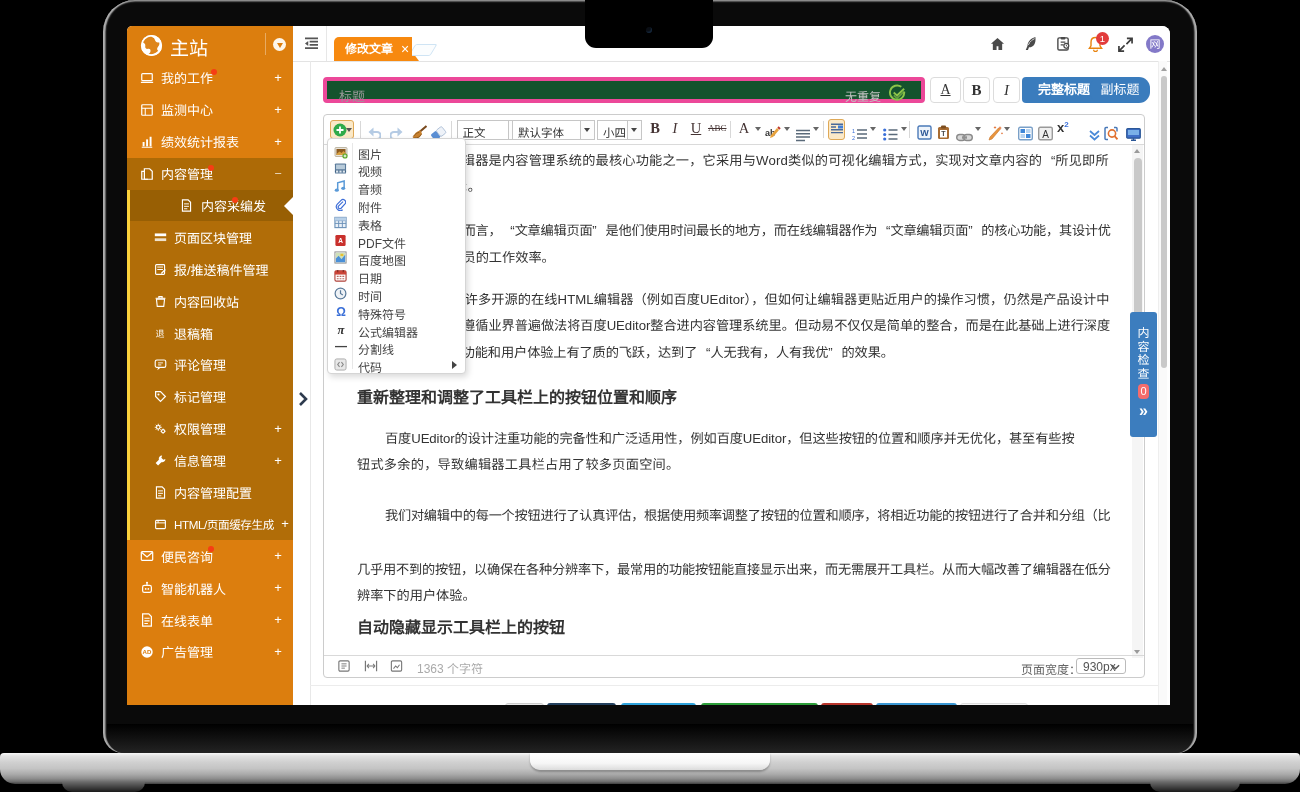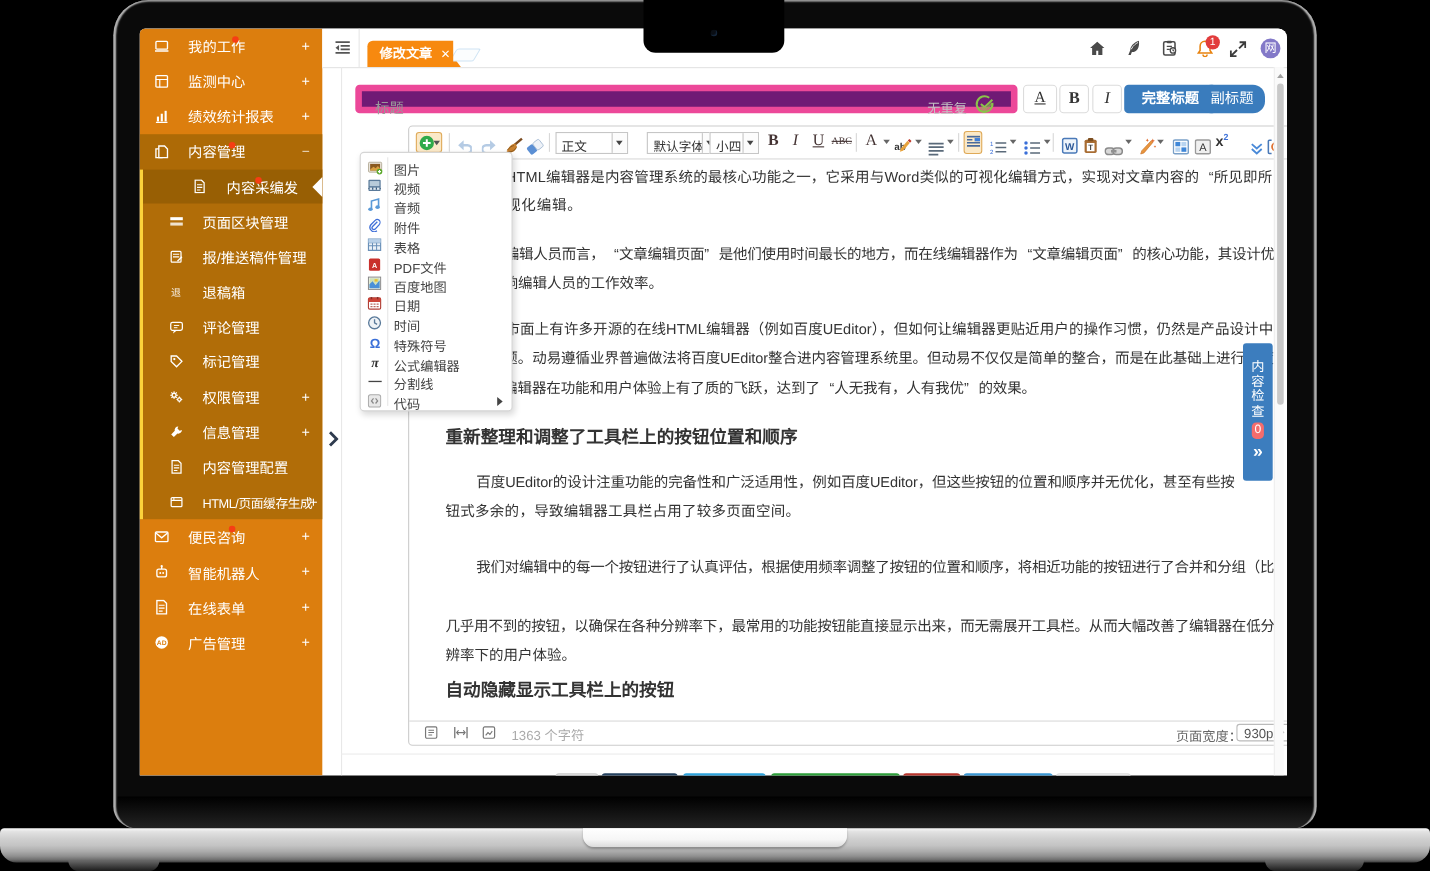--- a/index.html
+++ b/index.html
@@ -18,47 +18,47 @@
 #groove{position:absolute;left:530px;top:0;width:240px;height:17px;border-radius:0 0 10px 10px;
   background:linear-gradient(180deg,#ffffff 0%,#f6f6f6 60%,#dcdcdc 100%);box-shadow:0 1.5px 2px rgba(0,0,0,.25);}
 .foot{position:absolute;top:782px;height:10px;background:linear-gradient(180deg,#6a6a6a,#1a1a1a);border-radius:0 0 10px 10px;}
 #footl{left:62px;width:83px;} #footr{left:1150px;width:90px;}
 
 #sb{position:absolute;left:0;top:0;width:166px;height:679px;background:#dc7e0e;color:#fff;}
 #sbh{height:36px;position:relative;}
 #sbh .t{position:absolute;left:43px;top:7px;font-size:19px;color:#fff;}
 .mit{height:31.9px;display:flex;align-items:center;position:relative;font-size:13px;color:#fff;}
 .mit .ic{width:14px;height:14px;margin-left:13px;flex:none;display:flex;align-items:center;justify-content:center;}
-.mit .lb{margin-left:17px;white-space:nowrap;}
+.mit .lb{margin-left:7px;white-space:nowrap;}
 .mit .pm{position:absolute;right:7px;top:50%;margin-top:-8px;width:16px;text-align:center;font-size:13px;}
 .dot{position:absolute;width:6px;height:6px;border-radius:50%;background:#f63e14;}
 #subwrap{background:#b16d08;border-left:3px solid #fcd23b;}
 #subwrap .mit .ic{margin-left:23px;}
 .mit.parent{background:#ad6a06;font-family:Liberation Serif, serif;}
 .mit.active{background:#985f04;justify-content:center;}
 .mit.active:after{content:"";position:absolute;right:0;top:50%;margin-top:-9px;
   border-right:9px solid #fff;border-top:9px solid transparent;border-bottom:9px solid transparent;}
 
 #tabbar{position:absolute;left:166px;top:0;width:877px;height:35px;background:#fff;border-bottom:1px solid #e3e3e3;}
 #vline1{position:absolute;left:33px;top:0;width:1px;height:35px;background:#e7e7e7;}
 #tab1{position:absolute;z-index:2;left:41px;top:11px;width:67px;height:24px;background:#f7890f;border-radius:5px 0 0 0;color:#fff;font-size:12px;font-weight:bold;line-height:24px;padding-left:11px;}
 #tab1s{position:absolute;left:108px;top:11px;width:0;height:0;border-bottom:24px solid #f7890f;border-right:18px solid transparent;}
 #tabghost{position:absolute;left:119px;top:18px;width:20px;height:9.5px;border:1.5px solid #cfe4f4;background:#fbfdfe;transform:skewX(-31deg);border-radius:2px;}
 
 #mainline{position:absolute;left:182.5px;top:35px;width:1px;height:644px;background:#e8e8e8;}
 
 
-.inp{position:absolute;border:6px solid #ec4899;border-radius:4px;background:#701a75;box-sizing:border-box;}
+.inp{position:absolute;border:4px solid #ec4899;border-radius:4px;background:#14532d;box-sizing:border-box;}
 #titleinp{left:196px;top:51px;width:602px;height:26px;}
 #titleinp .ph{position:absolute;left:12px;top:5px;color:#999;font-size:13px;}
 #nodup{position:absolute;right:40px;top:6px;color:#c3c3c3;font-size:12px;}
 .btn{position:absolute;top:51px;height:26px;box-sizing:border-box;border:1px solid #dcdcdc;border-radius:4px;background:#fff;text-align:center;}
 .bbtn{position:absolute;top:51px;height:26px;box-sizing:border-box;border-radius:4px;background:#3a7cbd;color:#fff;font-size:13px;text-align:center;line-height:26px;}
 
-#editor{position:absolute;left:196px;top:88px;width:822px;height:564px;border:1px solid #ccc;border-radius:4px;box-sizing:border-box;background:#fff;margin-left:48px;}
+#editor{position:absolute;left:196px;top:88px;width:822px;height:564px;border:1px solid #ccc;border-radius:4px;box-sizing:border-box;background:#fff;}
 #toolbar{position:absolute;left:0;top:0;width:100%;height:29px;border-bottom:1px solid #dadada;}
 #statusbar{position:absolute;left:0;bottom:0;width:100%;height:21px;border-top:1px solid #d9d9d9;color:#aaa;font-size:12px;}
 #edbody{position:absolute;left:0;top:30px;right:0;bottom:21px;overflow:hidden;}
 .ln{position:absolute;left:33px;width:743px;font-size:13.2px;line-height:26.6px;height:26.6px;color:#333;white-space:nowrap;overflow:visible;}
 .ind{padding-left:28px;}
 .q{display:inline-block;width:13.2px;letter-spacing:0;text-indent:0;}
 .q2{text-align:right}
 h4.ct{position:absolute;left:33px;font-size:16px;color:#333;margin:0;font-weight:bold;}
 
 #isb{position:absolute;right:1px;top:30px;width:11px;height:513px;background:#f5f5f5;}
@@ -76,20 +76,31 @@
 #ctab{position:absolute;left:1003px;top:286px;width:27px;height:125px;background:#3c7dbe;border-radius:3px;color:#fff;}
 
 .bb{position:absolute;top:676.5px;height:26px;border-radius:3px;}
 </style></head>
 <body>
 <div id="stage">
   <div id="screen">
     <div id="chin"></div>
     <div id="display">
       <div id="sb">
+        <div id="sbh">
+          <svg width="23" height="23" style="position:absolute;left:13px;top:8px" viewBox="0 0 24 24">
+              <circle cx="12" cy="12" r="11" fill="#fff"></circle>
+              <path d="M7 2.5C4.5 4 3 6 2.5 8.5c2 .5 3.5 2 3 4s1 3.5 3 3c1.5-.4 2.5.5 2.5 2 0 1.2-.5 2.5-2 3 4 1.5 8-.5 10-3-1.5-1-1.5-3 0-4.5 1.2-1.2 1.5-3 1-4.5-2 1-4-.5-4.5-2.5S12 3 10.5 2.2C9.3 2 8 2.2 7 2.5z" fill="#dc7e0e" opacity=".95"></path>
+              <circle cx="12" cy="12" r="10.2" fill="none" stroke="#fff" stroke-width="1.6"></circle>
+            </svg>
+          <span class="t">主站</span>
+          <div style="position:absolute;left:138px;top:7px;width:1px;height:22px;background:rgba(255,255,255,.35)"></div>
+          <div style="position:absolute;left:146px;top:12px;width:13px;height:13px;border-radius:50%;background:#fdf6ea;"></div>
+          <div style="position:absolute;left:149.5px;top:16.5px;width:0;height:0;border-top:5px solid #dc7e0e;border-left:3.5px solid transparent;border-right:3.5px solid transparent;"></div>
+        </div>
         <div class="mit">
             <span class="ic">
               <svg width="14" height="14" viewBox="0 0 16 16">
                 <rect x="2" y="3" width="12" height="8" rx="1" fill="none" stroke="#fff" stroke-width="1.4"></rect>
                 <path d="M1 13h14" stroke="#fff" stroke-width="1.4"></path>
               </svg>
             </span>
             <span class="lb">我的工作</span>
             <span class="dot" style="left:84px;top:7px"></span>
             <span class="pm">+</span>
@@ -149,20 +160,29 @@
             </div>
           <div class="mit">
               <span class="ic">
                 <svg width="13" height="13" viewBox="0 0 16 16">
                   <rect x="2" y="2" width="11" height="12" rx="1" fill="none" stroke="#fff" stroke-width="1.4"></rect>
                   <path d="M4 5h7M4 8h7" stroke="#fff" stroke-width="1.2"></path>
                   <path d="M9 13l5-5" stroke="#fff" stroke-width="1.6"></path>
                 </svg>
               </span>
               <span class="lb">报/推送稿件管理</span>
+            </div>
+          <div class="mit">
+              <span class="ic">
+                <svg width="13" height="13" viewBox="0 0 16 16">
+                  <path d="M3 5h10l-1 9H4z" fill="none" stroke="#fff" stroke-width="1.4"></path>
+                  <path d="M2 4h12M6 4V2h4v2" stroke="#fff" stroke-width="1.4" fill="none"></path>
+                </svg>
+              </span>
+              <span class="lb">内容回收站</span>
             </div>
           <div class="mit">
               <span class="ic" style="font-size:9px;opacity:.9">退</span>
               <span class="lb">退稿箱</span>
             </div>
           <div class="mit">
               <span class="ic">
                 <svg width="13" height="13" viewBox="0 0 16 16">
                   <rect x="1.5" y="2.5" width="13" height="9" rx="2" fill="none" stroke="#fff" stroke-width="1.4"></rect>
                   <path d="M5 12l-1 3 4-3" fill="#fff"></path>
@@ -355,21 +375,21 @@
               <g transform="rotate(-38 8 8)">
                 <rect x="1.5" y="4" width="7" height="8" rx="1.5" fill="#5b8fd4"></rect>
                 <rect x="8.5" y="4" width="7" height="8" rx="1.5" fill="#eef2f8" stroke="#a8bcd4" stroke-width=".8"></rect>
               </g>
             </svg>
         <div class="tdiv" style="left:127px"></div>
         <div class="tsel" style="left:132.5px;width:66px">
               <span class="tx">正文</span>
               <span class="cb"></span>
             </div>
-        <div class="tsel" style="left:216px;width:65px">
+        <div class="tsel" style="left:188px;width:83px">
               <span class="tx">默认字体</span>
               <span class="cb"></span>
             </div>
         <div class="tsel" style="left:273px;width:45px">
               <span class="tx">小四</span>
               <span class="cb"></span>
             </div>
         <div class="tb" style="left:323px;font-weight:bold">B</div>
         <div class="tb" style="left:343px;font-style:italic">I</div>
         <div class="tb" style="left:364px;text-decoration:underline">U</div>

